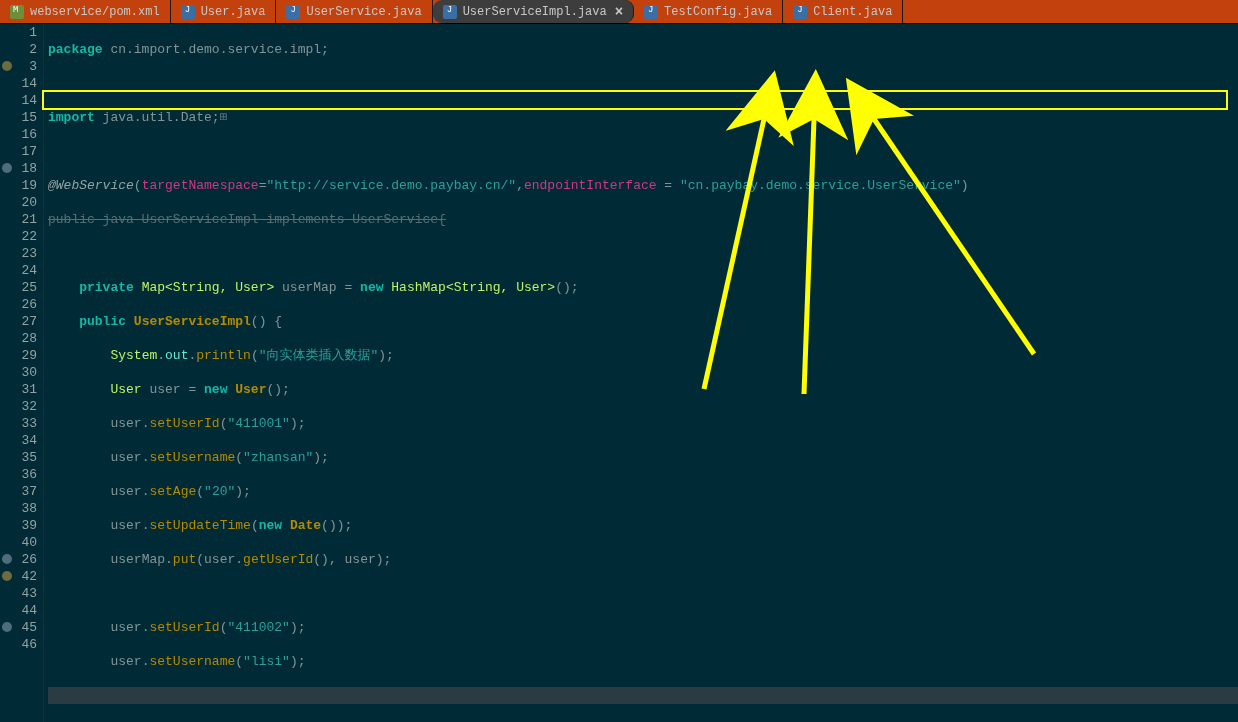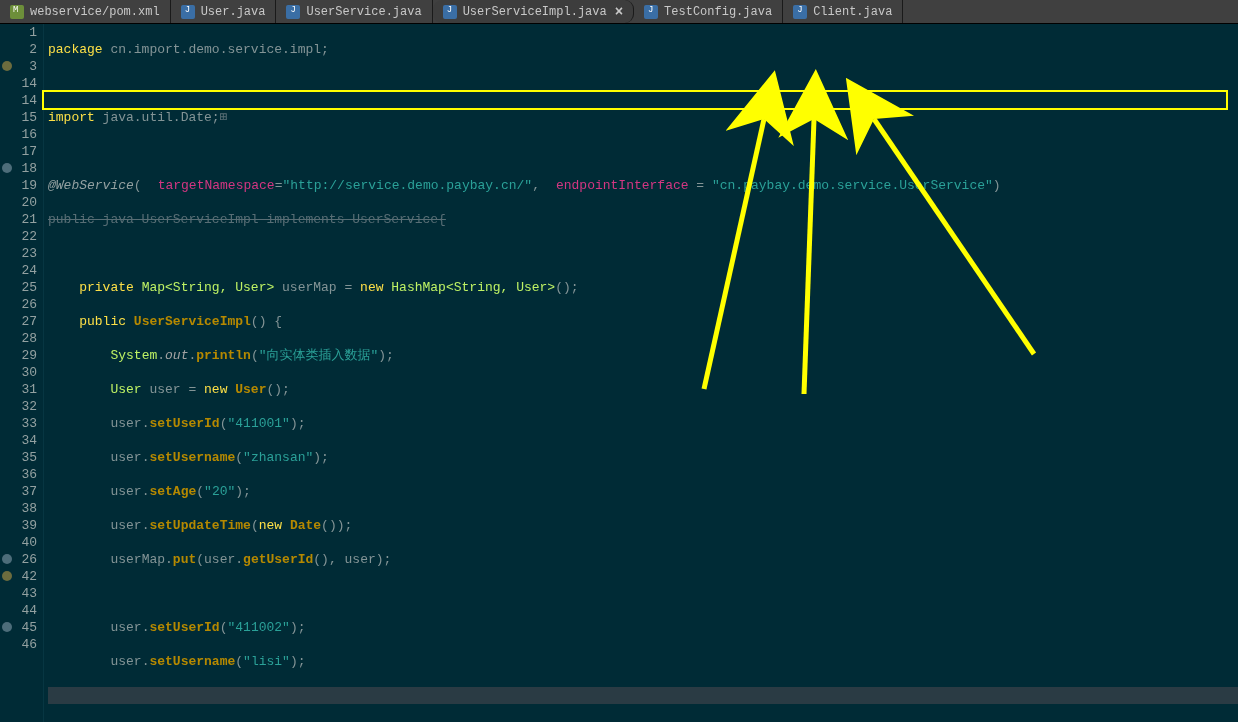--- a/index.html
+++ b/index.html
@@ -1,18 +1,18 @@
 <!DOCTYPE html>
 <html><head>
 <meta charset="utf-8">
 <style>
 * { margin: 0; padding: 0; box-sizing: border-box; }
 html, body { width: 1238px; height: 722px; overflow: hidden; background: #002b36; font-family: Consolas, "Courier New", monospace; font-size: 13px; }
 
-.tabs { display: flex; background: #404040; height: 24px; border-bottom: 1px solid #000; }
+.tabs { display: flex; background: #c2410c; height: 24px; border-bottom: 1px solid #000; }
 .tab { display: flex; align-items: center; gap: 6px; padding: 0 10px; color: #c8c8c8; font-size: 12px; border-right: 1px solid #1a1a1a; cursor: pointer; }
 .tab.active { background: #3d3d3d; border-radius: 9px; }
 .tab-icon { width: 14px; height: 14px; display: inline-block; }
 .tab-icon.xml { background: #6d8f3a; border-radius: 2px; position: relative; }
 .tab-icon.xml::after { content: "M"; font-size: 9px; color: #fff; position: absolute; left: 3px; top: 0; }
 .tab-icon.java { background: #3a6ea5; border-radius: 2px; position: relative; }
 .tab-icon.java::after { content: "J"; font-size: 9px; color: #fff; position: absolute; left: 4px; top: 0; }
 .tab-close { color: #c8c8c8; font-size: 14px; font-weight: bold; margin-left: 2px; }
 
 .editor { display: flex; height: calc(100% - 24px); position: relative; }
@@ -22,27 +22,27 @@
 .marker-warn { background: #6c6c3e; border-radius: 50%; }
 .marker-dot { background: #4d6d7a; border-radius: 50%; width:6px; height:6px; top:5px; left:4px; }
 
 .code { flex: 1; position: relative; padding-left: 4px; color: #839496; line-height: 17px; white-space: pre; }
 .code .line { height: 17px; position: relative; }
 .code .line.highlight-box { position: relative; }
 .hl-border { position: absolute; border: 2px solid #ffff00; pointer-events: none; }
 .code .line.current-line { background: #2a3b44; }
 
 
-.kw { color: #fde047; font-weight: normal; }
+.kw { color: #14b8a6; font-weight: bold; }
 .type { color: #bef264; }
 .str { color: #2aa198; }
 .ann { color: #93a1a1; font-style: italic; }
-.annkey { color: #d33682; margin-left: 16px; }
-.field { color: #a3a3a3; font-style: italic; }
-.method { color: #b58900; font-weight: bold; }
+.annkey { color: #d33682; }
+.field { color: #5eead4; }
+.method { color: #b58900; }
 .ctor { color: #b58900; font-weight: bold; }
 .muted { color: #586e75; }
 .italic { font-style: italic; text-align: right; }
 .strike { text-decoration: line-through; color: #586e75; }
 
 .arrows { position: absolute; left: 0; top: 0; pointer-events: none; }
 </style>
 </head>
 <body>
 

